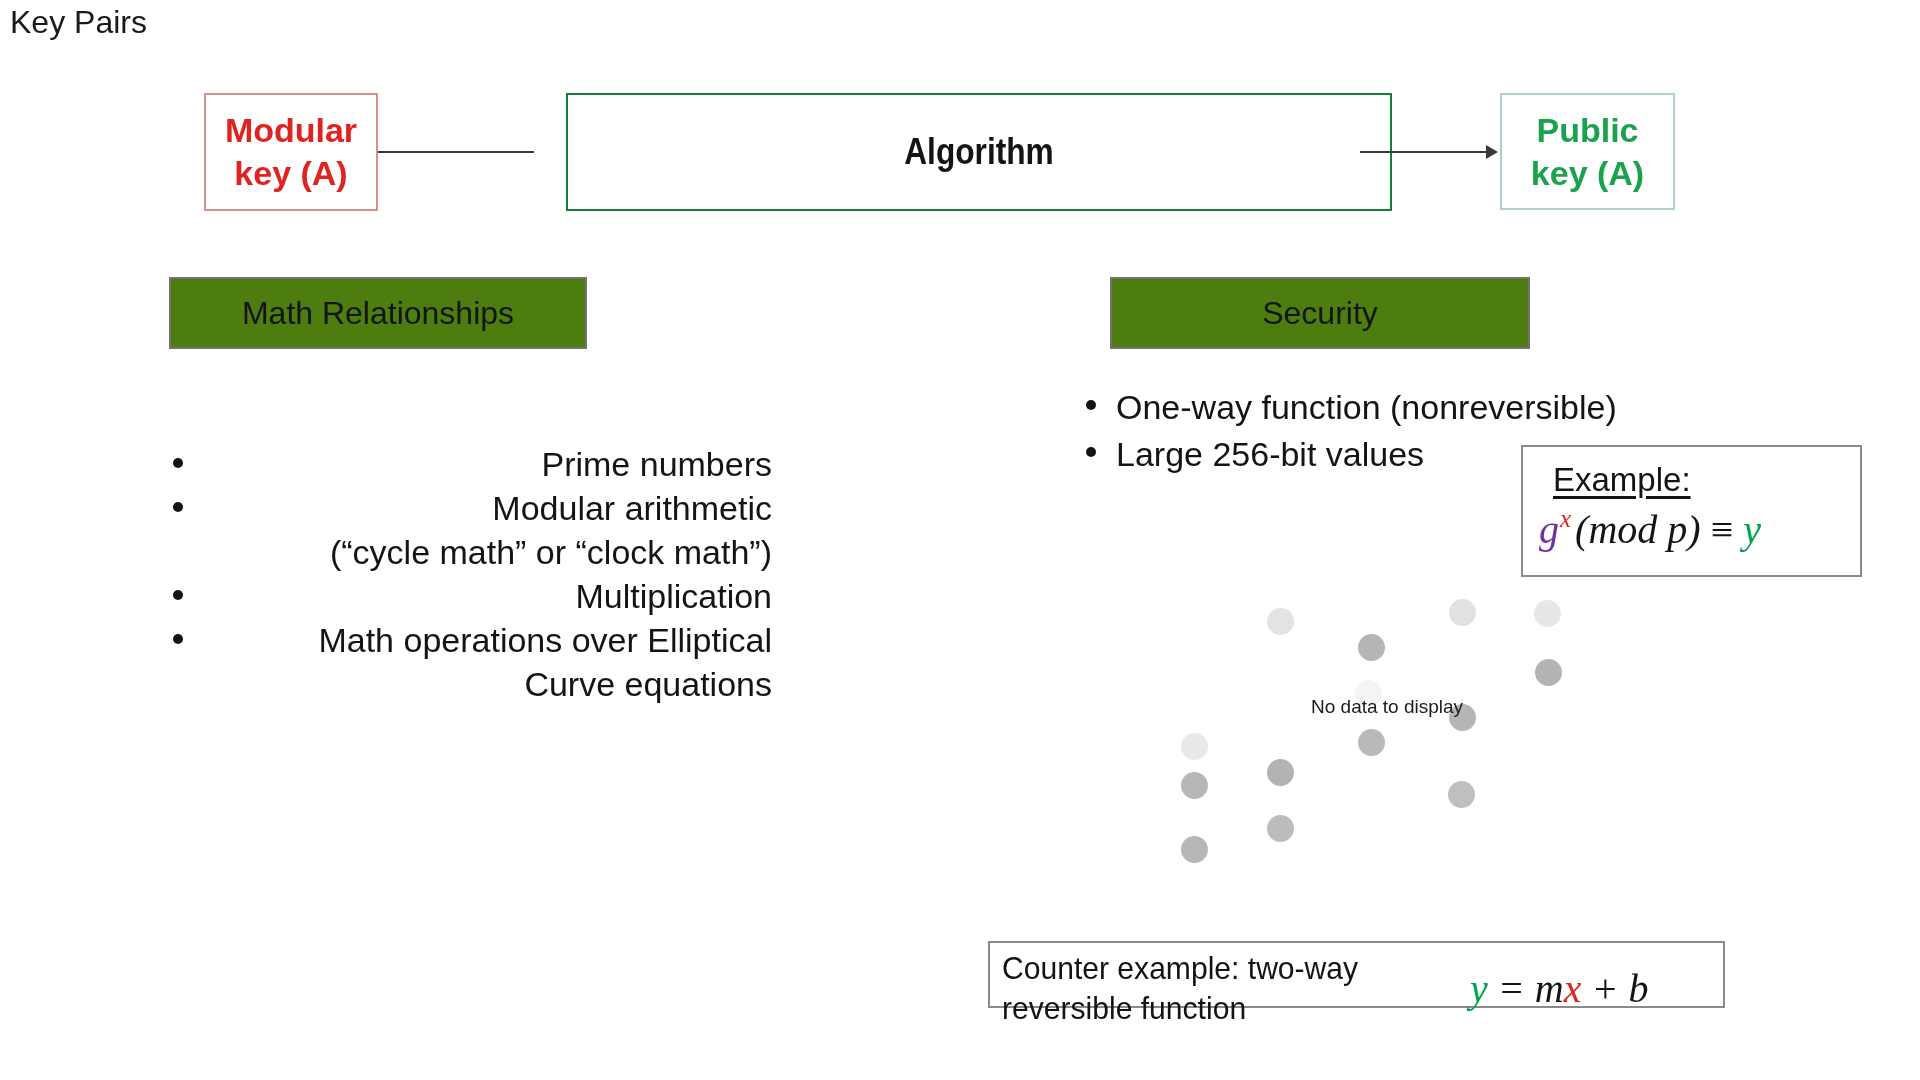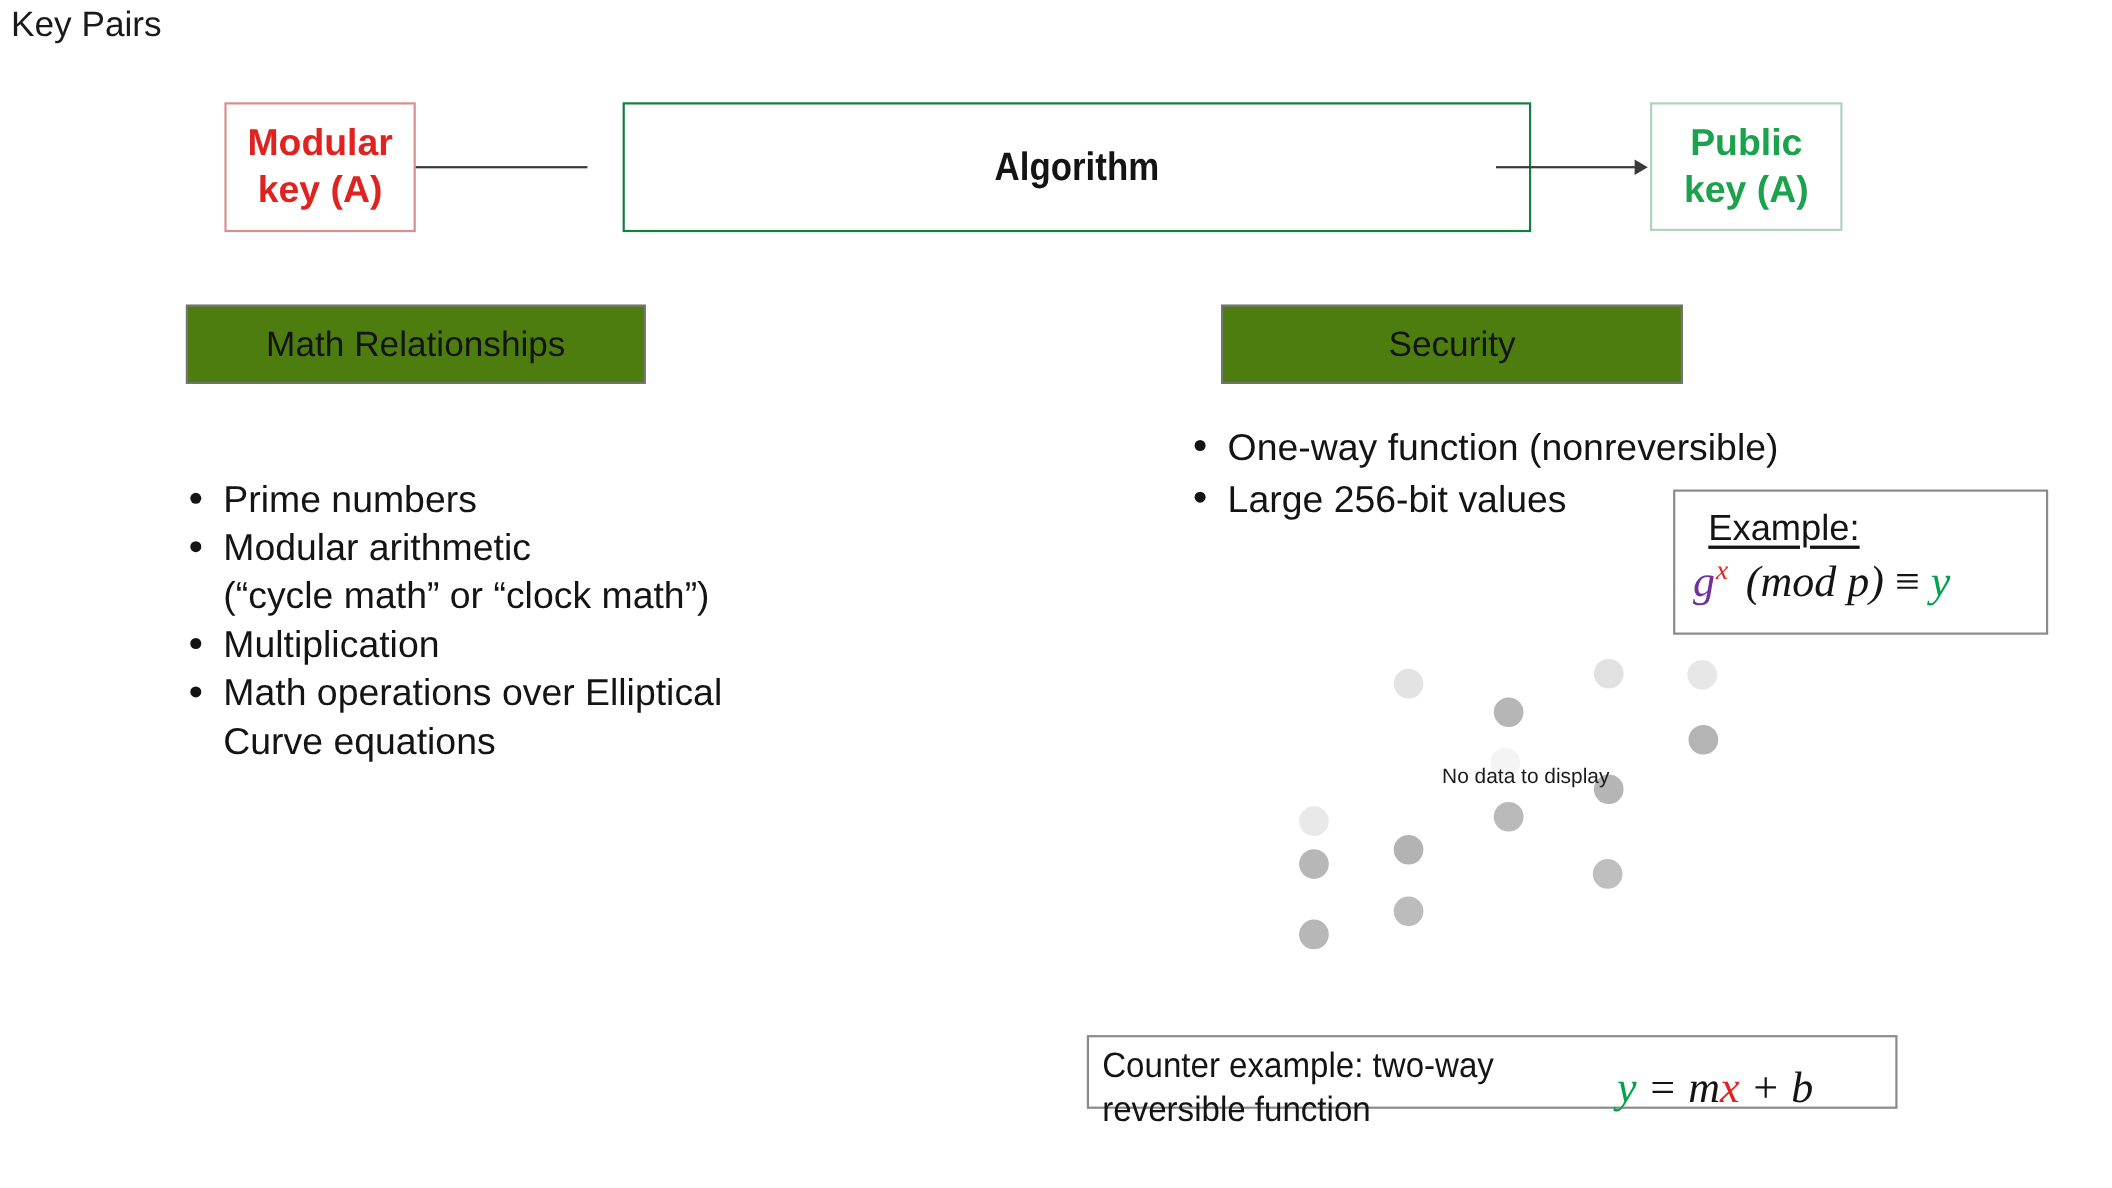--- a/index.html
+++ b/index.html
@@ -81,21 +81,21 @@
 
   
   .bullets {
     position: absolute;
     margin: 0; padding: 0;
     list-style: none;
     font-size: 34px;
     color: #141414;
   }
   .bullets li { position: relative; padding-left: 31px; }
-  .left-bullets { left: 172px; top: 432px; line-height: 44px; width: 600px; }
+  .left-bullets { left: 172px; top: 442px; line-height: 44px; width: 600px; text-align: right; }
   .right-bullets { left: 1085px; top: 384px; line-height: 47px; width: 620px; }
   .bdot {
     position: absolute; left: 1px; top: 16px;
     width: 10px; height: 10px; border-radius: 50%;
     background: #141414;
   }
   .bline { display: block; }
 
   
   .example-box {
@@ -115,21 +115,21 @@
     font-family: "Liberation Serif", serif;
     font-style: italic;
     color: #141414;
     white-space: nowrap;
   }
   .example-formula { position: absolute; left: 16px; top: 58px; font-size: 40px; }
   .f-purple { color: #7030a0; }
   .f-red { color: #e0231f; }
   .f-green { color: #00a44f; }
   .f-sup { font-size: 25px; color: #e0231f; vertical-align: 16px; margin-left: 1px; }
-  .f-mid { margin-left: 16px; }
+  .f-mid { margin-left: 4px; }
   .f-equiv { margin: 0 10px; font-style: normal; }
 
   
   .dot { position: absolute; border-radius: 50%; }
   .nodata {
     position: absolute; left: 1311px; top: 696px;
     font-size: 19px; color: #1b1b1b;
     z-index: 5;
   }
 

